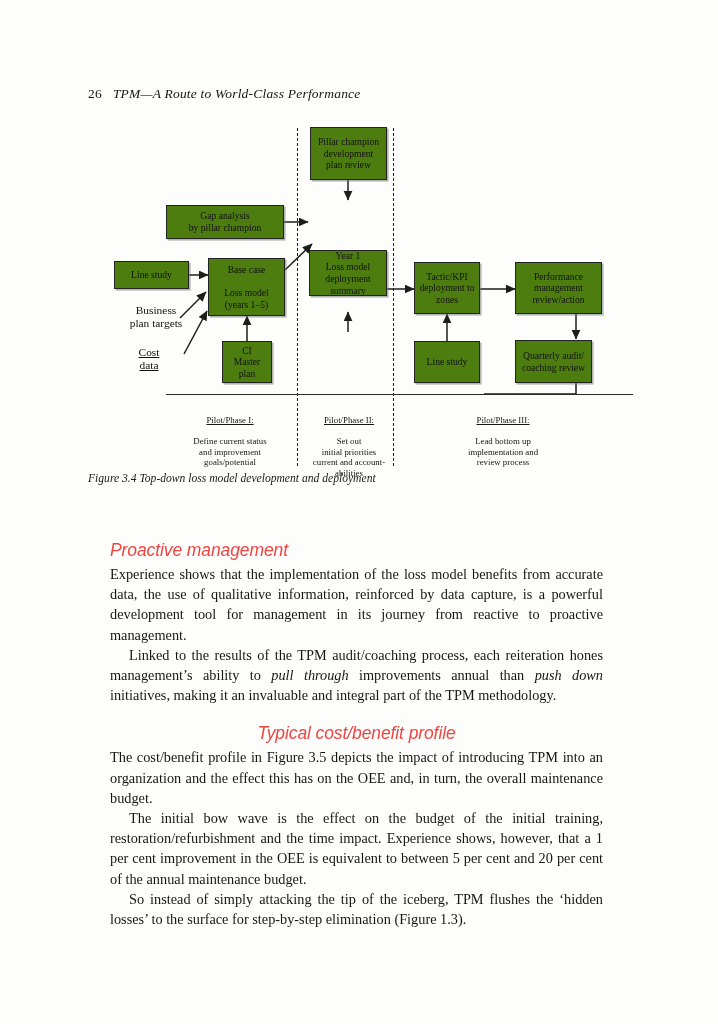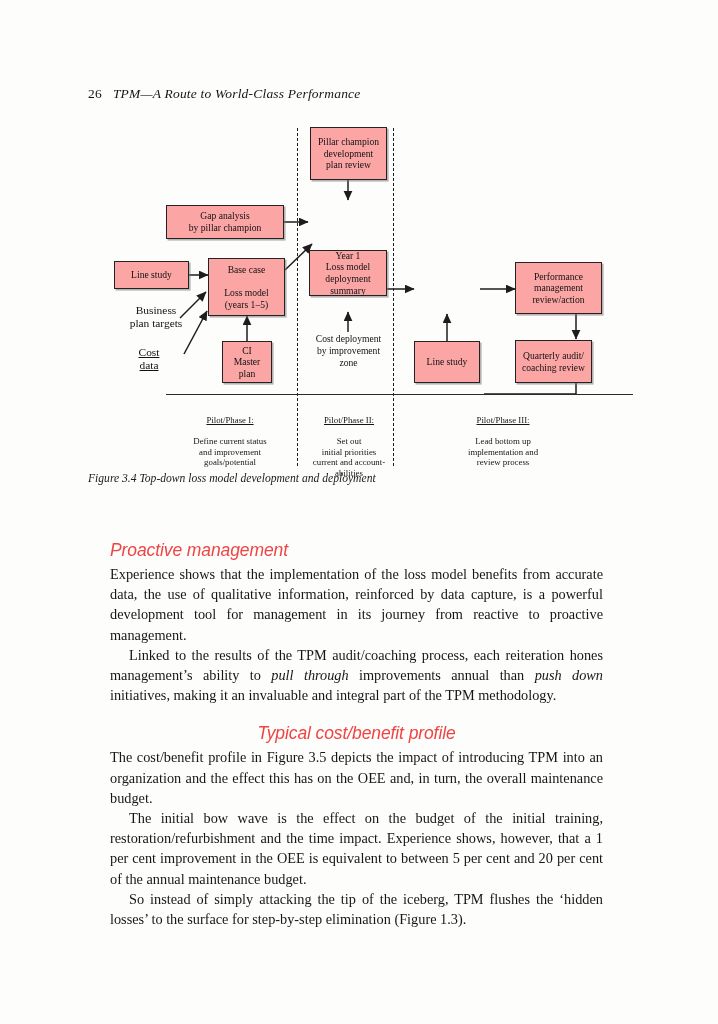--- a/index.html
+++ b/index.html
@@ -33,21 +33,21 @@
   .dash.d2{left:305px;}
 
   .hrule{
     position:absolute;left:78px;top:272px;width:467px;height:0;
     border-top:1.1px solid #2a2a2a;
   }
 
   .box{
     position:absolute;
     border:1.2px solid #232323;
-    background:#fca5a5;
+    background:#4d7c0f;
     box-shadow:1.6px 1.6px 0 0 rgba(120,120,120,.55);
     display:flex;align-items:center;justify-content:center;
     text-align:center;
     font-size:9.6px;line-height:11.6px;
     color:#121212;
     padding:4px 3px;
     box-sizing:border-box;
   }
   .box span{display:block;}
 
@@ -185,20 +185,25 @@
 plan</span>
     </div>
 
     <div class="box" style="left:221px;top:128px;width:78px;height:46px;">
       <span style="white-space:pre-line">Year 1
 Loss model
 deployment
 summary</span>
     </div>
 
+    <div class="box" style="left:326px;top:140px;width:66px;height:52px;">
+      <span style="white-space:pre-line">Tactic/KPI
+deployment to
+zones</span>
+    </div>
 
     <div class="box" style="left:326px;top:219px;width:66px;height:42px;">
       <span style="white-space:pre-line">Line study</span>
     </div>
 
     <div class="box" style="left:427px;top:140px;width:87px;height:52px;">
       <span style="white-space:pre-line">Performance
 management
 review/action</span>
     </div>
@@ -207,23 +212,20 @@
       <span style="white-space:pre-line">Quarterly audit/
 coaching review</span>
     </div>
 
     <div class="sidelabel" style="left:22px;top:182px;width:92px;">Business
 plan targets</div>
 
     <div class="sidelabel" style="left:30px;top:224px;width:62px;text-decoration:underline;">Cost
 data</div>
 
-    <div class="plainlabel" style="left:213px;top:211px;width:95px;">Cost deployment
-by improvement
-zone</div>
 
     <div class="phase" style="left:76px;top:282px;width:132px;">
       <span class="ph-title">Pilot/Phase I:</span>
       <span>Define current status
 and improvement
 goals/potential</span>
     </div>
 
     <div class="phase" style="left:213px;top:282px;width:96px;">
       <span class="ph-title">Pilot/Phase II:</span>

